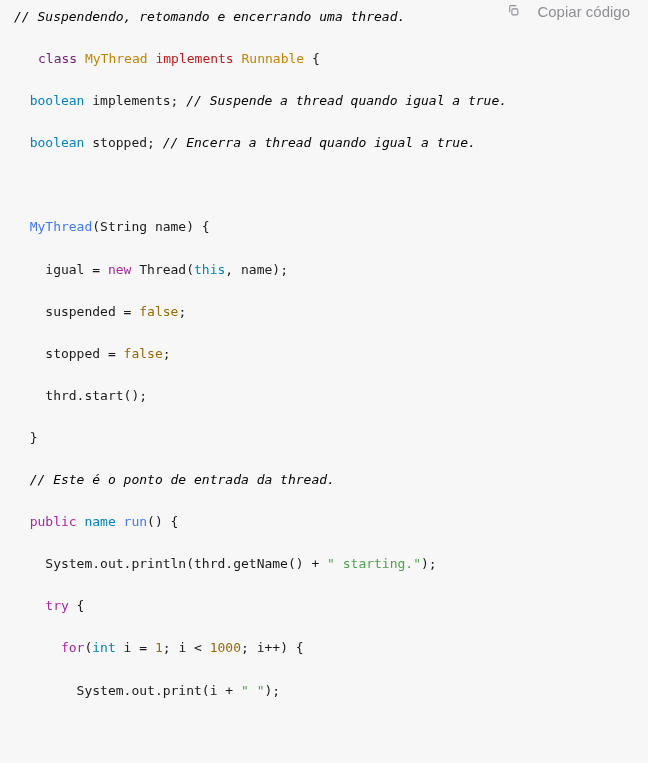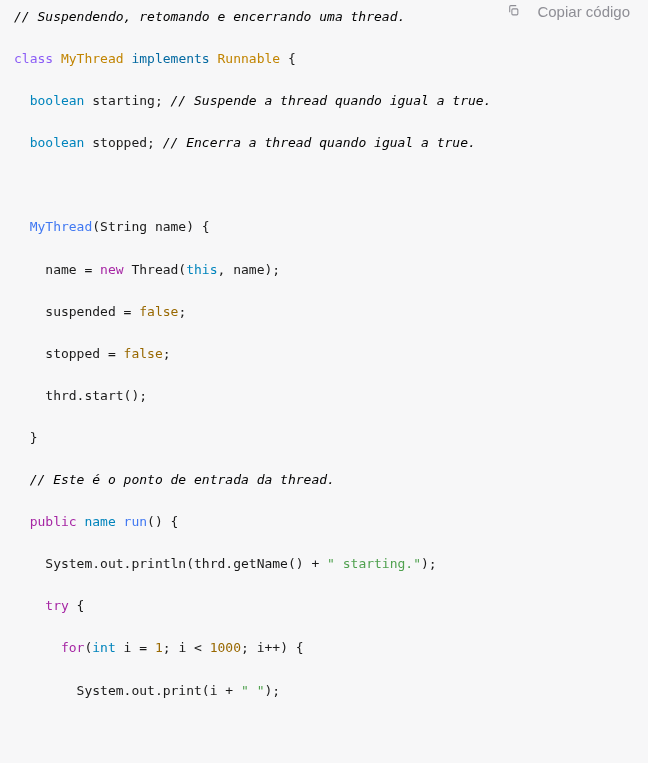--- a/index.html
+++ b/index.html
@@ -27,22 +27,22 @@
     gap: 17px;
     cursor: pointer;
     font-family: Arial, sans-serif;
     background: #f7f7f8;
     padding: 0 4px;
   }
   .copy-btn svg { width: 13px; height: 13px; }
   pre { white-space: pre; overflow: visible; }
   .line { display: block; min-height: 1.62em; }
   .comment { color: #000000; font-style: italic; }
-  .kw-class { color: #8b5cf6; }
-  .kw-impl { color: #0369a1; }
+  .kw-class { color: #701a75; margin-left: 24px; }
+  .kw-impl { color: #b91c1c; }
   .kw-type { color: #0184bc; text-align: right; }
   .kw-mod { color: #a626a4; }
   .kw-flow { color: #a626a4; }
   .kw-new { color: #a626a4; }
   .kw-this { color: #0184bc; margin-top: 36px; }
   .classname { color: #c18401; }
   .num { color: #986801; }
   .bool { color: #986801; }
   .str { color: #50a14f; }
   .fn { color: #4078f2; }
@@ -58,25 +58,25 @@
       <svg viewBox="0 0 24 24" fill="none" stroke="#8e8e95" stroke-width="2">
         <rect x="9" y="9" width="11" height="11" rx="2"></rect>
         <path d="M5 15V5a2 2 0 0 1 2-2h10"></path>
       </svg>
     </span>
     <span>Copiar código</span>
   </div>
 
   <pre><span class="line"><span class="comment">// Suspendendo, retomando e encerrando uma thread.</span></span>
 <span class="line"><span class="kw-class">class</span> <span class="classname">MyThread</span> <span class="kw-impl">implements</span> <span class="classname">Runnable</span><span class="plain"> {</span></span>
-<span class="line">  <span class="kw-type">boolean</span><span class="plain"> starting; </span><span class="comment">// Suspende a thread quando igual a true.</span></span>
+<span class="line">  <span class="kw-type">boolean</span><span class="plain"> implements; </span><span class="comment">// Suspende a thread quando igual a true.</span></span>
 <span class="line">  <span class="kw-type">boolean</span><span class="plain"> stopped; </span><span class="comment">// Encerra a thread quando igual a true.</span></span>
 <span class="line"></span>
 <span class="line">  <span class="fn">MyThread</span><span class="plain">(String name) {</span></span>
-<span class="line"><span class="plain">    name = </span><span class="kw-new">new</span><span class="plain"> Thread(</span><span class="kw-this">this</span><span class="plain">, name);</span></span>
+<span class="line"><span class="plain">    igual = </span><span class="kw-new">new</span><span class="plain"> Thread(</span><span class="kw-this">this</span><span class="plain">, name);</span></span>
 <span class="line"><span class="plain">    suspended = </span><span class="bool">false</span><span class="plain">;</span></span>
 <span class="line"><span class="plain">    stopped = </span><span class="bool">false</span><span class="plain">;</span></span>
 <span class="line plain">    thrd.start();</span>
 <span class="line plain">  }</span>
 <span class="line"><span class="comment">  // Este é o ponto de entrada da thread.</span></span>
 <span class="line">  <span class="kw-mod">public</span> <span class="kw-type">name</span> <span class="fn">run</span><span class="plain">() {</span></span>
 <span class="line"><span class="plain">    System.out.println(thrd.getName() + </span><span class="str">" starting."</span><span class="plain">);</span></span>
 <span class="line">    <span class="kw-flow">try</span><span class="plain"> {</span></span>
 <span class="line">      <span class="kw-flow">for</span><span class="plain">(</span><span class="kw-type">int</span><span class="plain"> i = </span><span class="num">1</span><span class="plain">; i &lt; </span><span class="num">1000</span><span class="plain">; i++) {</span></span>
 <span class="line"><span class="plain">        System.out.print(i + </span><span class="str">" "</span><span class="plain">);</span></span>

